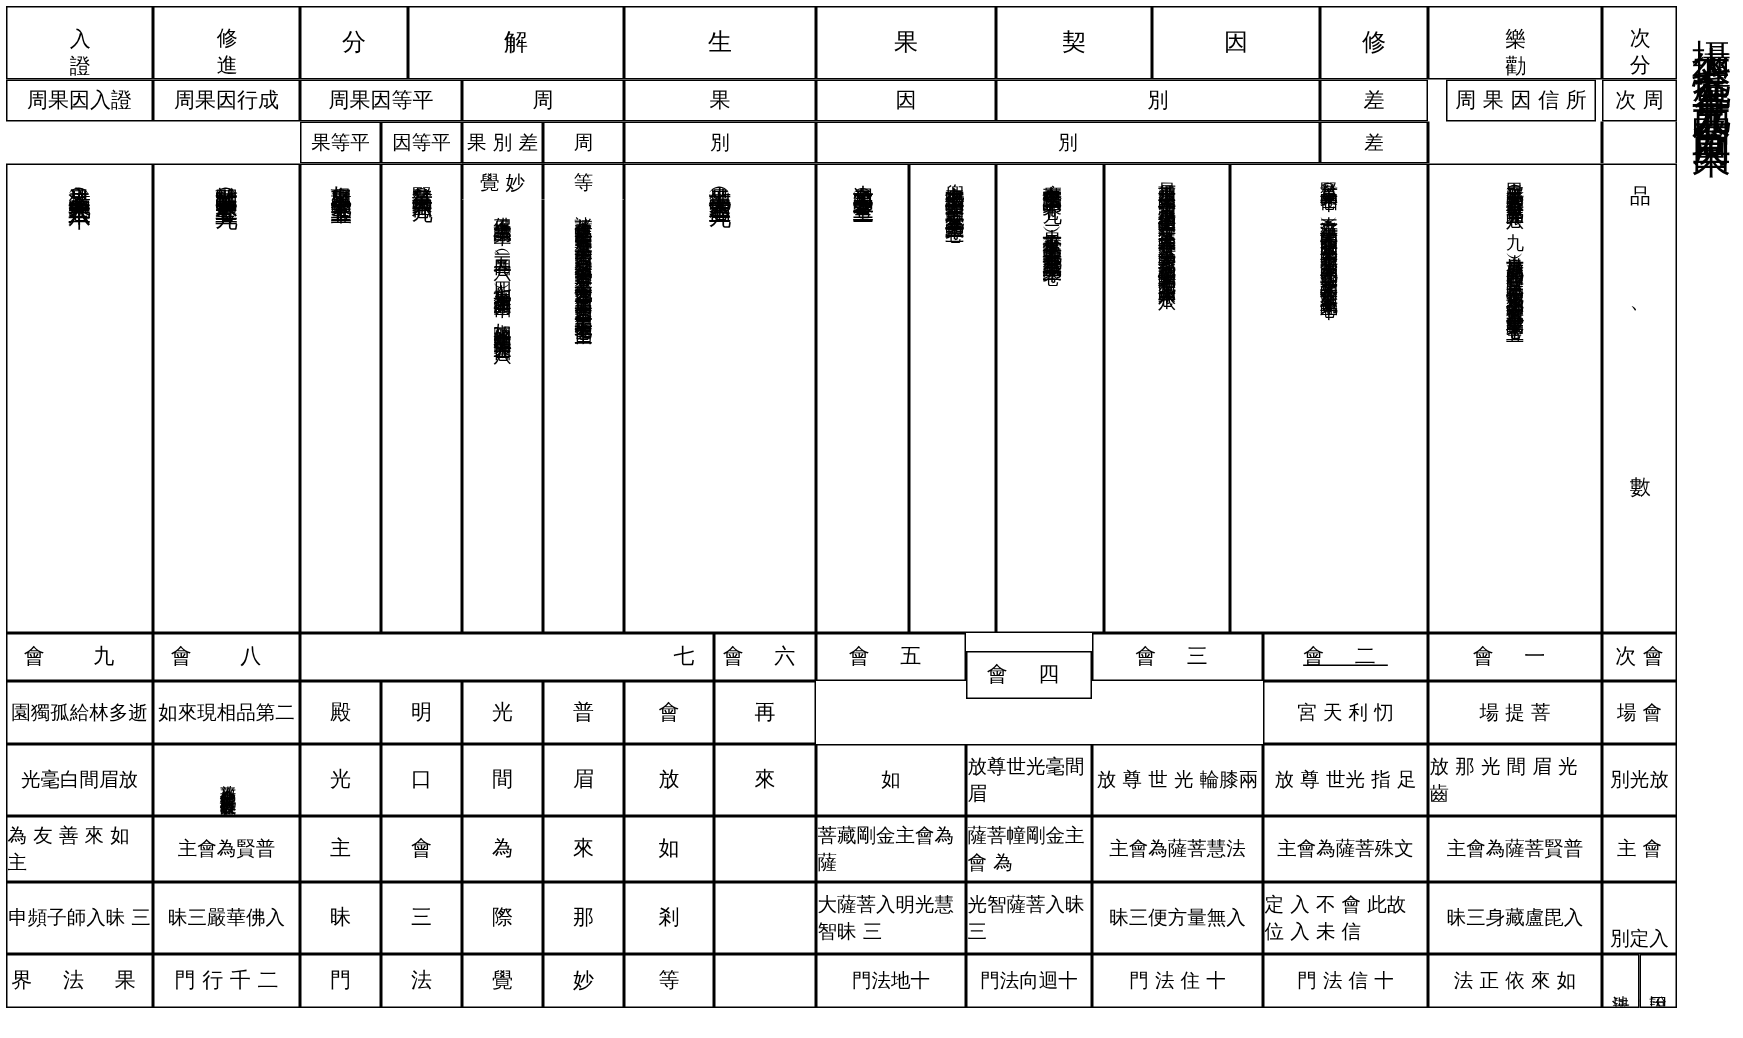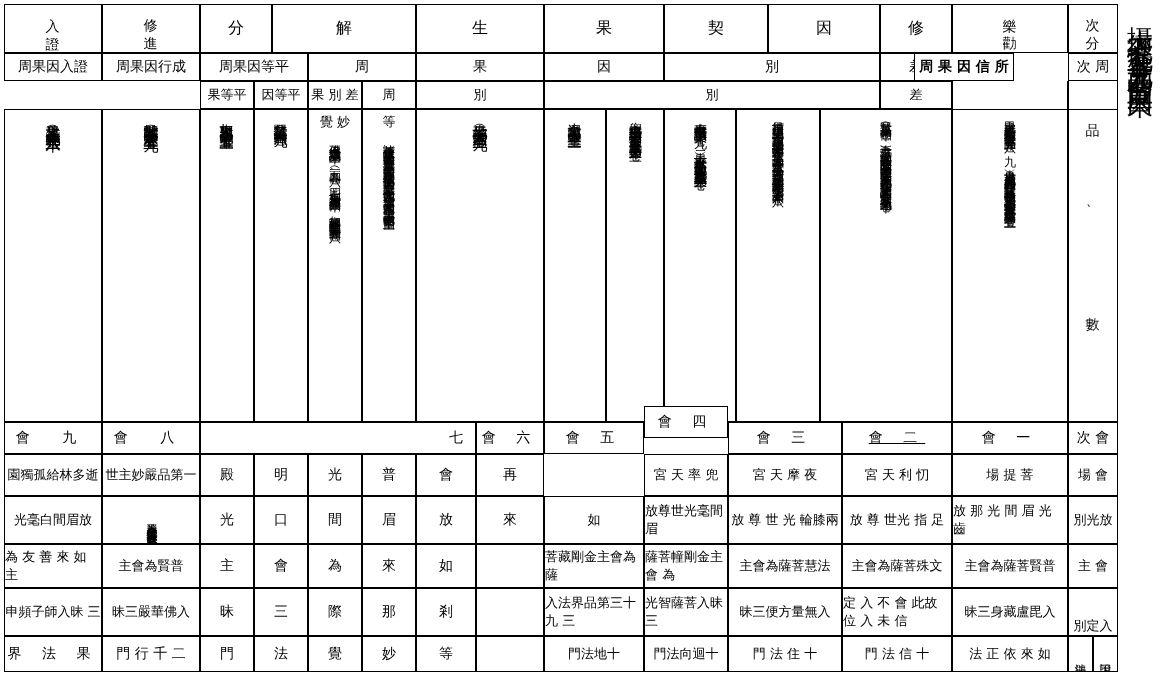--- a/index.html
+++ b/index.html
@@ -88,21 +88,21 @@
     </div>
   <div class="cell" style="left:544px;top:53px;width:120px;height:28px;">
       <span class="f14">因</span>
     </div>
   <div class="cell" style="left:664px;top:53px;width:216px;height:28px;">
       <span class="f14">別</span>
     </div>
   <div class="cell" style="left:880px;top:53px;width:72px;height:28px;">
       <span class="f14">差</span>
     </div>
-  <div class="cell" style="left:914px;top:53px;width:100px;height:28px;font-weight:bold;">
+  <div class="cell" style="left:964px;top:53px;width:100px;height:28px;">
       <span class="f14">周 果 因 信 所</span>
     </div>
   <div class="cell" style="left:1068px;top:53px;width:50px;height:28px;">
       <span class="f14">次 周</span>
     </div>
 
   <div class="cell" style="left:200px;top:81px;width:54px;height:28px;">
       <span class="f13">果等平</span>
     </div>
   <div class="cell" style="left:254px;top:81px;width:54px;height:28px;font-family:Liberation Mono, monospace;">
@@ -197,66 +197,60 @@
     </div>
   <div class="cell" style="left:200px;top:422px;width:276px;height:32px;justify-content:flex-end;padding-right:12px;">
       <span class="f14">七</span>
     </div>
   <div class="cell" style="left:476px;top:422px;width:68px;height:32px;">
       <span class="f14 sp">會 六</span>
     </div>
   <div class="cell" style="left:544px;top:422px;width:100px;height:32px;">
       <span class="f14 sp">會 五</span>
     </div>
-  <div class="cell" style="left:644px;top:406px;width:84px;height:32px;">
+  <div class="cell" style="left:644px;top:434px;width:84px;height:32px;">
       <span class="f14 sp">會 四</span>
     </div>
   <div class="cell" style="left:728px;top:422px;width:114px;height:32px;">
       <span class="f14 sp">會 三</span>
     </div>
   <div class="cell" style="left:842px;top:422px;width:110px;height:32px;text-decoration:underline;">
       <span class="f14 sp">會 二</span>
     </div>
   <div class="cell" style="left:952px;top:422px;width:116px;height:32px;">
       <span class="f14 sp">會 一</span>
     </div>
   <div class="cell" style="left:1068px;top:422px;width:50px;height:32px;">
       <span class="f14">次 會</span>
     </div>
 
   <div class="cell" style="left:4px;top:454px;width:98px;height:42px;">
       <span class="f13">園獨孤給林多逝</span>
     </div>
   <div class="cell" style="left:102px;top:454px;width:98px;height:42px;">
-      <span class="f13">世主妙嚴品第一</span>
+      <span class="f13">如來現相品第二</span>
     </div>
   <div class="cell" style="left:200px;top:454px;width:54px;height:42px;">
       <span class="f14">殿</span>
     </div>
   <div class="cell" style="left:254px;top:454px;width:54px;height:42px;">
       <span class="f14">明</span>
     </div>
   <div class="cell" style="left:308px;top:454px;width:54px;height:42px;">
       <span class="f14">光</span>
     </div>
   <div class="cell" style="left:362px;top:454px;width:54px;height:42px;">
       <span class="f14">普</span>
     </div>
   <div class="cell" style="left:416px;top:454px;width:60px;height:42px;">
       <span class="f14">會</span>
     </div>
   <div class="cell" style="left:476px;top:454px;width:68px;height:42px;">
       <span class="f14">再</span>
     </div>
-  <div class="cell" style="left:644px;top:454px;width:84px;height:42px;">
-      <span class="f13">宮 天 率 兜</span>
-    </div>
-  <div class="cell" style="left:728px;top:454px;width:114px;height:42px;">
-      <span class="f13">宮 天 摩 夜</span>
-    </div>
   <div class="cell" style="left:842px;top:454px;width:110px;height:42px;">
       <span class="f13">宮 天 利 忉</span>
     </div>
   <div class="cell" style="left:952px;top:454px;width:116px;height:42px;">
       <span class="f13">殿 明 光 普</span>
     </div>
   <div class="cell" style="left:1068px;top:454px;width:50px;height:42px;">
       <span class="f13">場 會</span>
     </div>
 
@@ -372,21 +366,21 @@
   <div class="cell" style="left:362px;top:588px;width:54px;height:48px;">
       <span class="f14">那</span>
     </div>
   <div class="cell" style="left:416px;top:588px;width:60px;height:48px;">
       <span class="f14">剎</span>
     </div>
   <div class="cell" style="left:476px;top:588px;width:68px;height:48px;">
       <span class="f14"></span>
     </div>
   <div class="cell" style="left:544px;top:588px;width:100px;height:48px;">
-      <span class="f13">入法界品第三十九    三</span>
+      <span class="f13">大薩菩入明光慧智昧    三</span>
     </div>
   <div class="cell" style="left:644px;top:588px;width:84px;height:48px;">
       <span class="f13">光智薩菩入昧    三</span>
     </div>
   <div class="cell" style="left:728px;top:588px;width:114px;height:48px;">
       <span class="f13">薩 菩 入昧三惟思善</span>
     </div>
   <div class="cell" style="left:842px;top:588px;width:110px;height:48px;">
       <span class="f13">定 入 不 會 此故 位 入 未 信</span>
     </div>

